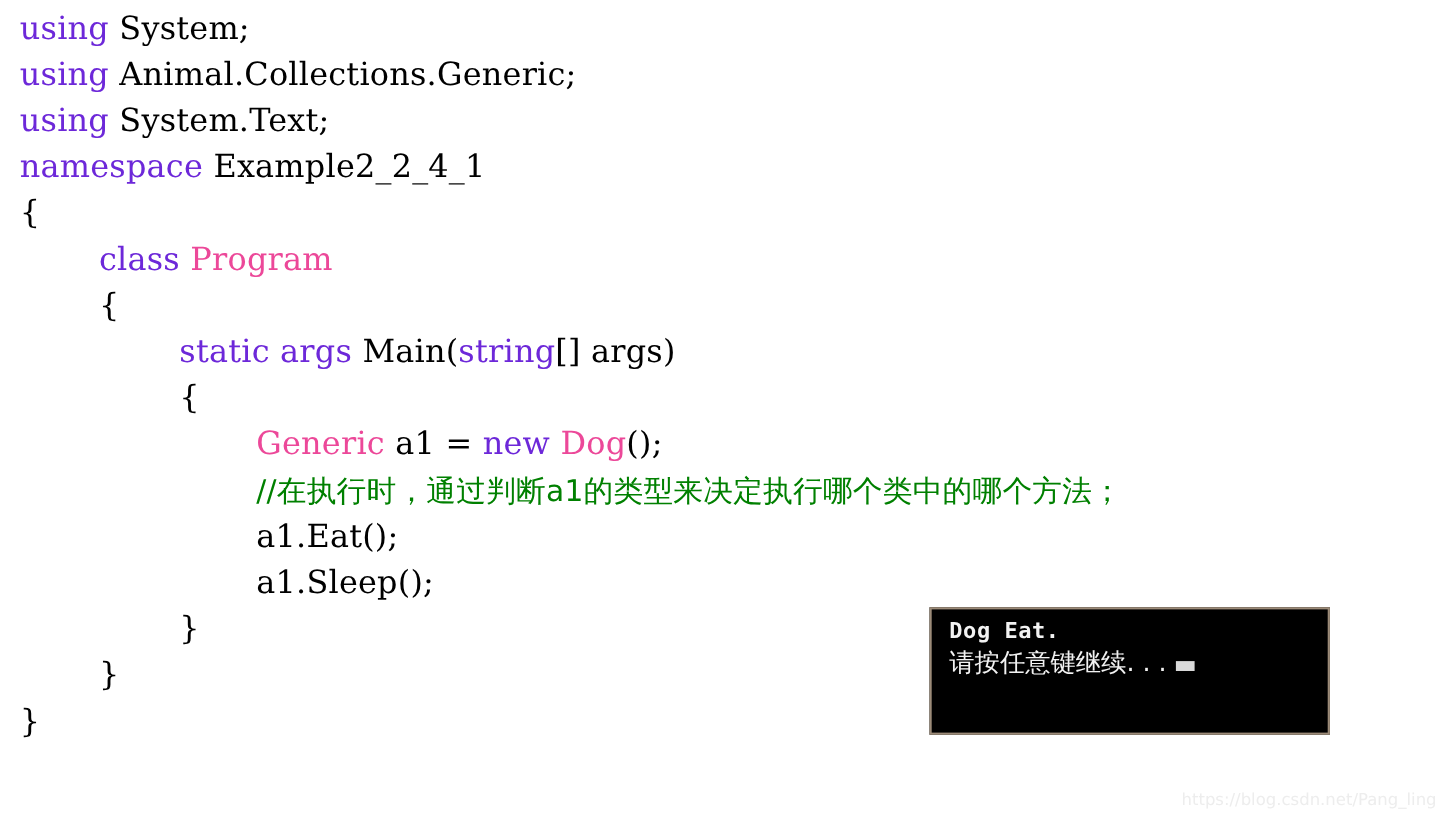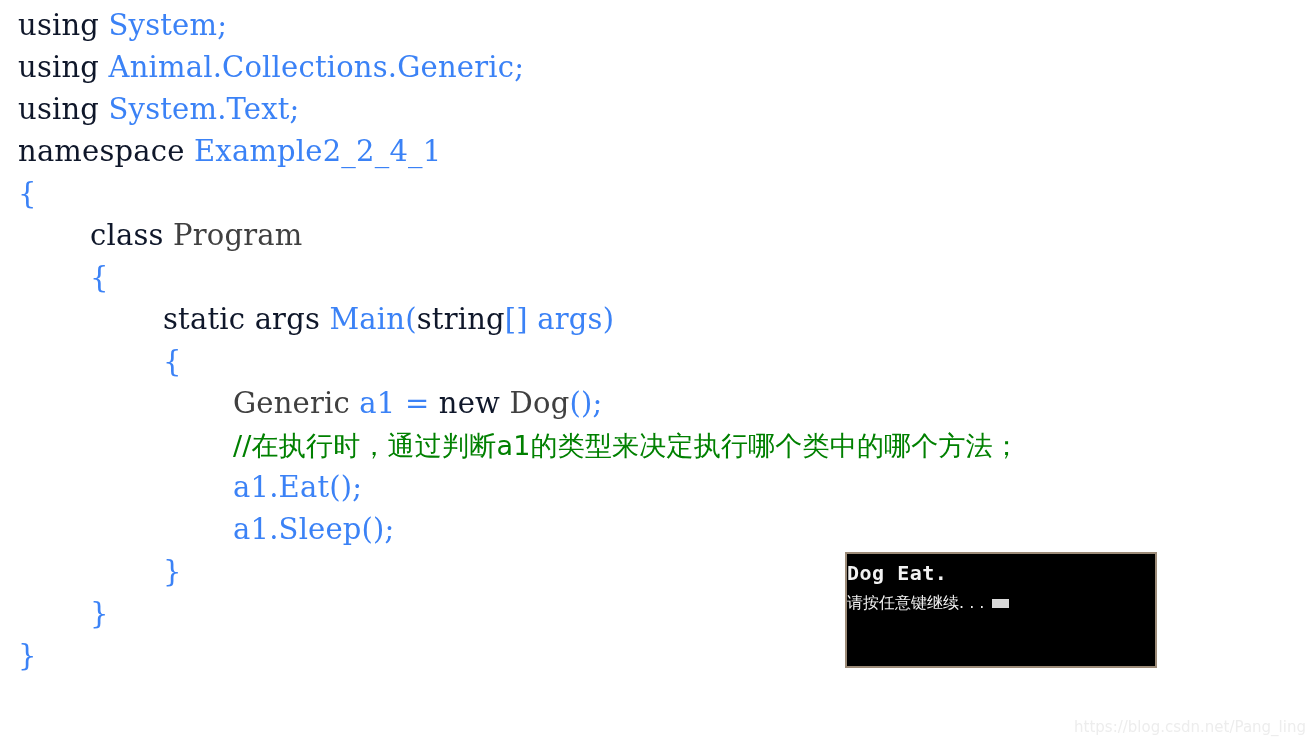--- a/index.html
+++ b/index.html
@@ -39,57 +39,57 @@
     color: #000000;
   }
 
   
   .ind0 { padding-left: 18px; }
   .ind1 { padding-left: 90px; }
   .ind2 { padding-left: 163px; }
   .ind3 { padding-left: 233px; }
 
   
-  .kw   { color: #0f172a; }
-  .typ  { color: #404040; }
+  .kw   { color: #6d28d9; }
+  .typ  { color: #ec4899; }
   .cm   { color: #008000; text-align: center; }
-  .pl   { color: #3b82f6; }
+  .pl   { color: #000000; }
 
   
   .cm-cjk {
     font-family: "DejaVu Sans", "Liberation Sans", sans-serif;
     font-size: 27px;
   }
 
   
   #console-window {
     position: absolute;
     left: 845px;
     top: 552px;
-    width: 312px;
+    width: 364px;
     height: 116px;
     background: #000000;
     border: 2px solid #9c8b78;
     box-sizing: border-box;
     overflow: hidden;
-    padding: 4px 0 0 0;
+    padding: 4px 0 0 16px;
   }
   .console-line {
     color: #f2f2f2;
     font-family: "DejaVu Sans Mono", "Liberation Mono", monospace;
     font-size: 20px;
     line-height: 30px;
     white-space: pre;
     font-weight: bold;
     letter-spacing: 0.5px;
   }
   .console-line.cjk {
     font-family: "DejaVu Sans", "Liberation Sans", sans-serif;
     font-weight: normal;
-    font-size: 16px;
+    font-size: 23px;
     letter-spacing: 0;
   }
   #console-cursor {
     display: inline-block;
     width: 17px;
     height: 9px;
     background: #d9d9d9;
     vertical-align: baseline;
     margin-left: 8px;
   }

